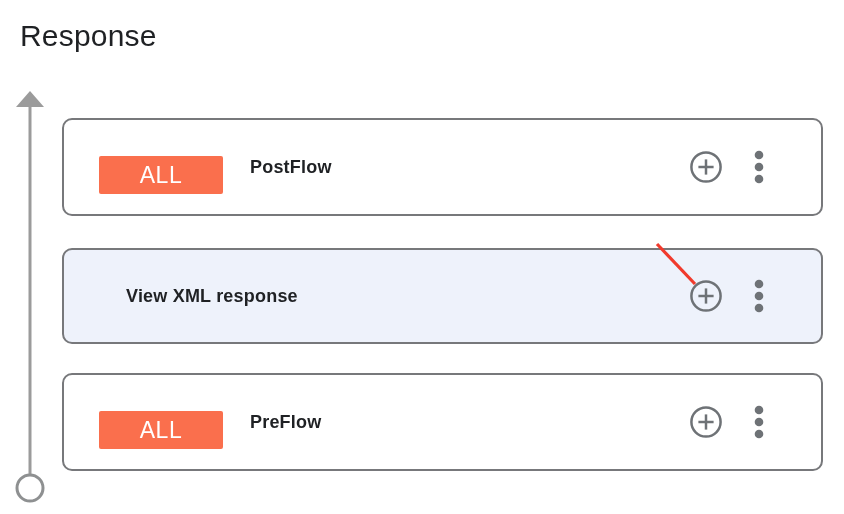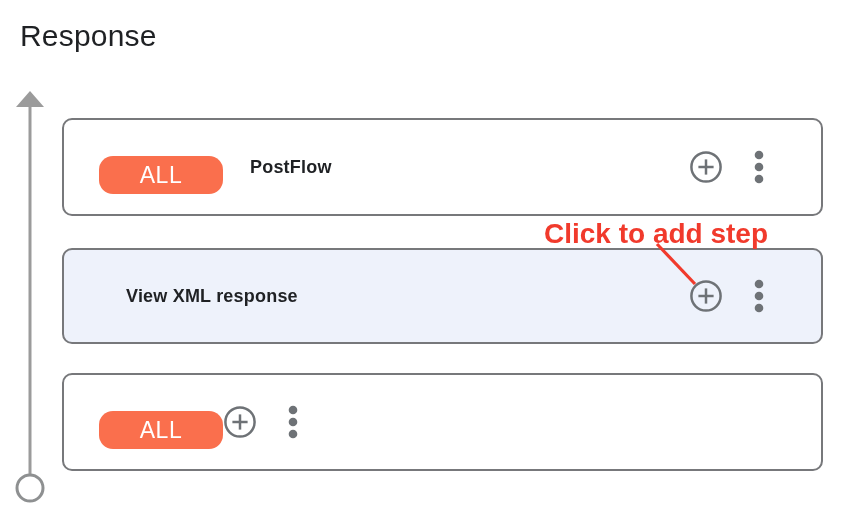--- a/index.html
+++ b/index.html
@@ -39,21 +39,21 @@
     padding-left: 35px;
     padding-right: 56px;
   }
   .card-1 { top: 118px; height: 98px; }
   .card-2 { top: 248px; height: 96px; background: #eef2fb; }
   .card-3 { top: 373px; height: 98px; }
   .method-badge {
     flex: 0 0 auto;
     width: 124px;
     height: 38px;
-    border-radius: 14px;
+    border-radius: 2px;
     display: flex;
     align-items: center;
     justify-content: center;
     color: #ffffff;
     font-size: 23px;
     font-weight: 400;
     letter-spacing: 0.5px;
     margin-top: 16px;
   }
   .badge-all { background: #fa6f4d; }
@@ -141,34 +141,34 @@
       <svg width="12" height="34" viewBox="0 0 12 34">
         <circle cx="6" cy="5" r="4.3" fill="#6e7276"></circle>
         <circle cx="6" cy="17" r="4.3" fill="#6e7276"></circle>
         <circle cx="6" cy="29" r="4.3" fill="#6e7276"></circle>
       </svg>
     </button>
   </div>
 
   <div class="card card-3">
     <span class="method-badge badge-all">ALL</span>
+    <span class="card-label">PreFlow</span>
     <button class="icon-btn">
       <svg width="34" height="34" viewBox="0 0 34 34">
         <circle cx="17" cy="17" r="14.6" fill="none" stroke="#6e7276" stroke-width="2.5"></circle>
         <line x1="17" y1="9.4" x2="17" y2="24.6" stroke="#6e7276" stroke-width="2.5"></line>
         <line x1="9.4" y1="17" x2="24.6" y2="17" stroke="#6e7276" stroke-width="2.5"></line>
       </svg>
     </button>
     <button class="icon-btn kebab-btn">
       <svg width="12" height="34" viewBox="0 0 12 34">
         <circle cx="6" cy="5" r="4.3" fill="#6e7276"></circle>
         <circle cx="6" cy="17" r="4.3" fill="#6e7276"></circle>
         <circle cx="6" cy="29" r="4.3" fill="#6e7276"></circle>
       </svg>
     </button>
   </div>
 
-  <div class="annotation-label">Click to add step</div>
   <svg class="annotation-line" width="70" height="62" viewBox="0 0 70 62" aria-hidden="true">
     <line x1="17" y1="12" x2="55" y2="52" stroke="#f13a2c" stroke-width="3.2"></line>
   </svg>
 
 </div>
 
 </body></html>

